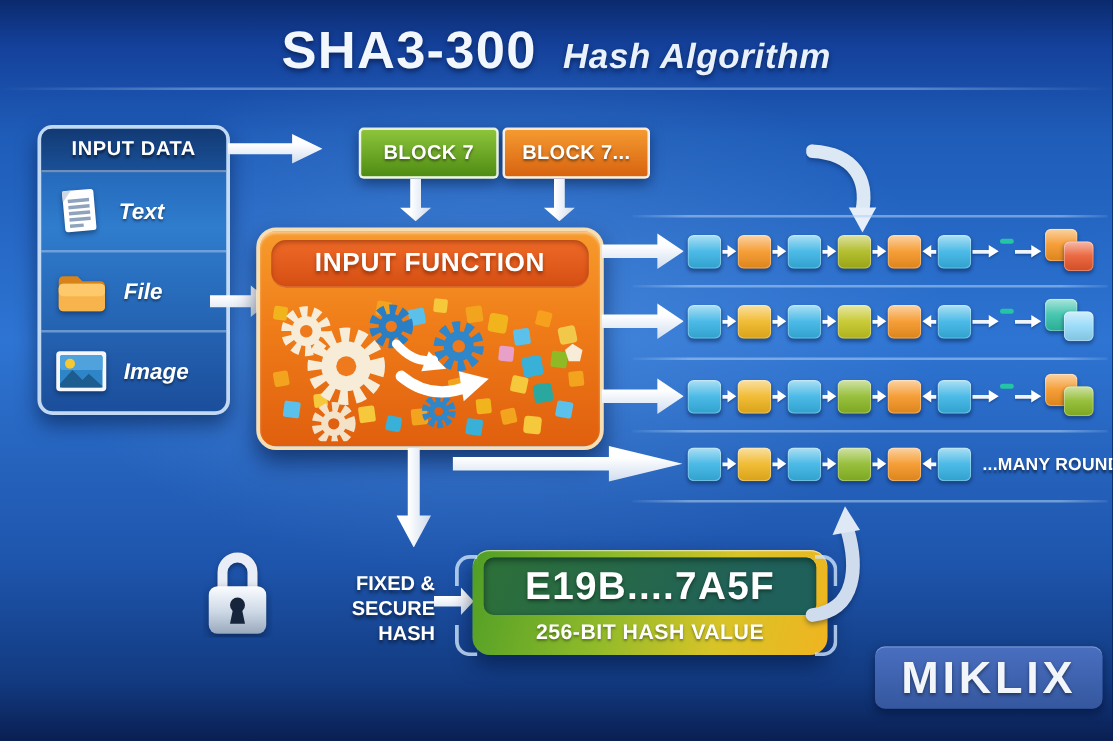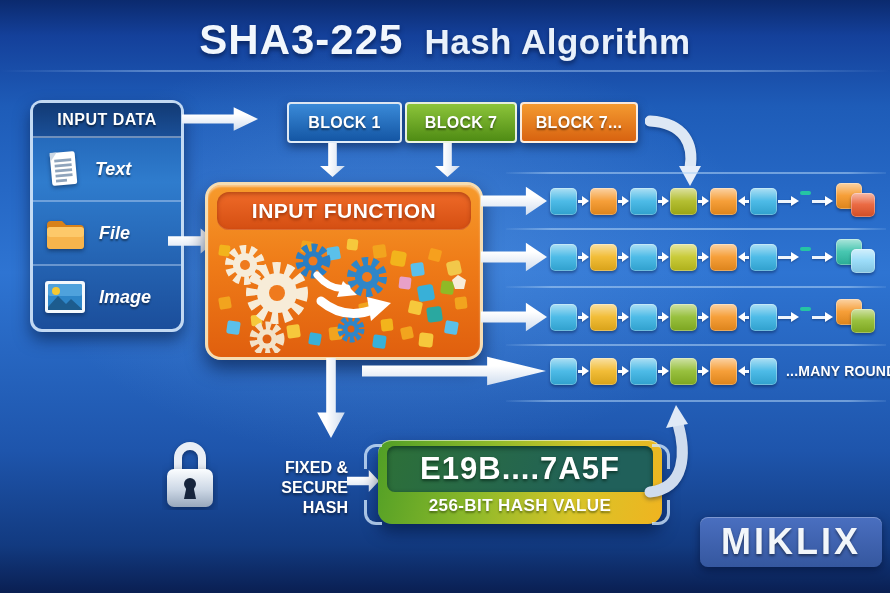--- a/index.html
+++ b/index.html
@@ -7,21 +7,21 @@
     position:relative;width:890px;height:593px;overflow:hidden;
     font-family:"Liberation Sans",sans-serif;color:#fff;
     background:
       radial-gradient(ellipse 520px 300px at 44% 42%, rgba(130,185,245,.28), rgba(130,185,245,0) 70%),
       linear-gradient(180deg,#0b2a6e 0%,#14409a 6%,#1e5cb8 18%,#2e74d2 46%,#1e55ac 76%,#123a80 92%,#0a1f52 100%);
   }
   .abs{position:absolute;}
   
   .title{top:16px;left:0;width:100%;text-align:center;text-shadow:0 3px 4px rgba(4,18,56,.6);white-space:nowrap;}
   .title .t1{font-size:42px;font-weight:800;letter-spacing:1px;color:#f2f7fd;}
-  .title .t2{font-size:35px;font-weight:700;letter-spacing:.5px;color:#e9f1fb;margin-left:21px;}
+  .title .t2{font-size:28px;font-weight:700;letter-spacing:.5px;color:#e9f1fb;margin-left:21px;font-style:italic;}
   .title-rule{top:70px;left:0;width:100%;height:2px;
     background:linear-gradient(90deg,rgba(170,205,245,0),rgba(170,205,245,.45) 18%,rgba(170,205,245,.45) 82%,rgba(170,205,245,0));}
   
   .harrow{background:linear-gradient(180deg,#ffffff 35%,#c9d8ec);
     clip-path:polygon(0% 34%,68% 34%,68% 8%,100% 50%,68% 92%,68% 66%,0% 66%);
     filter:drop-shadow(0 2px 3px rgba(0,20,60,.45));}
   .varrow{background:linear-gradient(90deg,#ffffff 35%,#c9d8ec);
     clip-path:polygon(34% 0%,66% 0%,66% 68%,96% 68%,50% 100%,4% 68%,34% 68%);
     filter:drop-shadow(2px 2px 3px rgba(0,20,60,.45));}
   
@@ -104,21 +104,21 @@
     font-size:36px;font-weight:800;letter-spacing:3px;color:#f2f6fa;text-shadow:0 2px 3px rgba(0,0,0,.45);text-align:right;}
   .site-url{left:688px;top:564px;width:196px;text-align:center;font-size:15px;font-weight:700;color:#e9f0fa;
     text-shadow:0 0 3px #000,1px 1px 2px #000,-1px 1px 2px #000;}
 </style>
 </head>
 <body>
 
 <div class="stage">
 
   <div class="abs title">
-    <span class="t1">SHA3-225</span><span class="t2">Hash Algorithm</span>
+    <span class="t1">SHA3-300</span><span class="t2">Hash Algorithm</span>
   </div>
   <div class="abs title-rule"></div>
 
   <div class="abs input-panel">
     <div class="input-header">INPUT DATA</div>
     <div class="input-item">
       <svg width="40" height="42" viewBox="0 0 40 42">
         <g transform="rotate(-5 20 21)">
           <rect x="8" y="4" width="25" height="33" rx="2.5" fill="#ffffff"></rect>
           <path d="M8 4 L15 4 L8 13 Z" fill="#cdd8e4"></path>
@@ -150,21 +150,20 @@
         <path d="M5 28 L15 17 L23 25 L28 20 L39 30 L39 31 L5 31 Z" fill="#1d5c8e"></path>
       </svg>
       <span class="label">Image</span>
     </div>
   </div>
 
   <div class="abs harrow" style="left:182px;top:105px;width:76px;height:28px;"></div>
   <div class="abs harrow" style="left:168px;top:226px;width:48px;height:30px;"></div>
 
   <div class="abs blocks-row">
-    <div class="block b1">BLOCK 1</div>
     <div class="block b2">BLOCK 7</div>
     <div class="block b3">BLOCK 7...</div>
   </div>
   <div class="abs varrow" style="left:319px;top:143px;width:27px;height:34px;"></div>
   <div class="abs varrow" style="left:434px;top:143px;width:27px;height:34px;"></div>
 
   <svg class="abs" style="left:645px;top:112px;" width="60" height="82" viewBox="0 0 60 82">
     <path d="M5 9 C40 11 49 33 45 56" fill="none" stroke="#dde8f5" stroke-width="11" stroke-linecap="round" style="filter:drop-shadow(0 2px 2px rgba(0,20,60,.4));"></path>
     <path d="M34 54 L56 54 L45 74 Z" fill="#e6eef9"></path>
   </svg>

